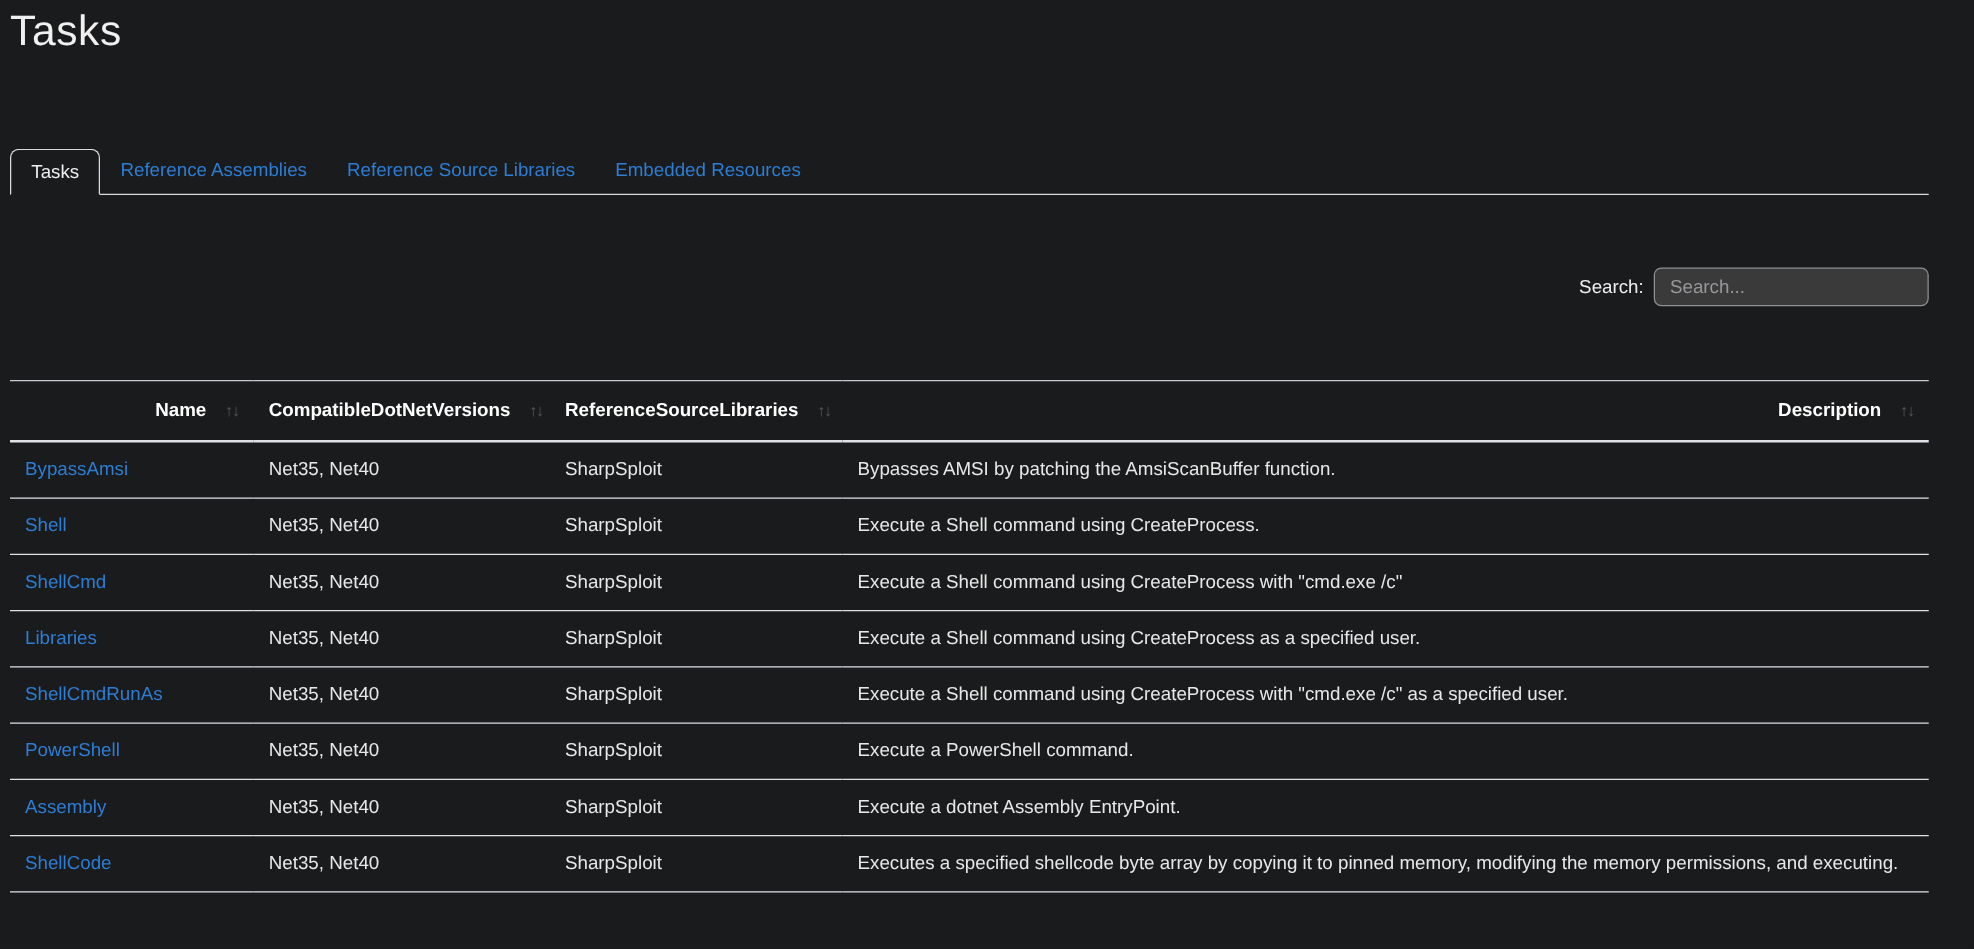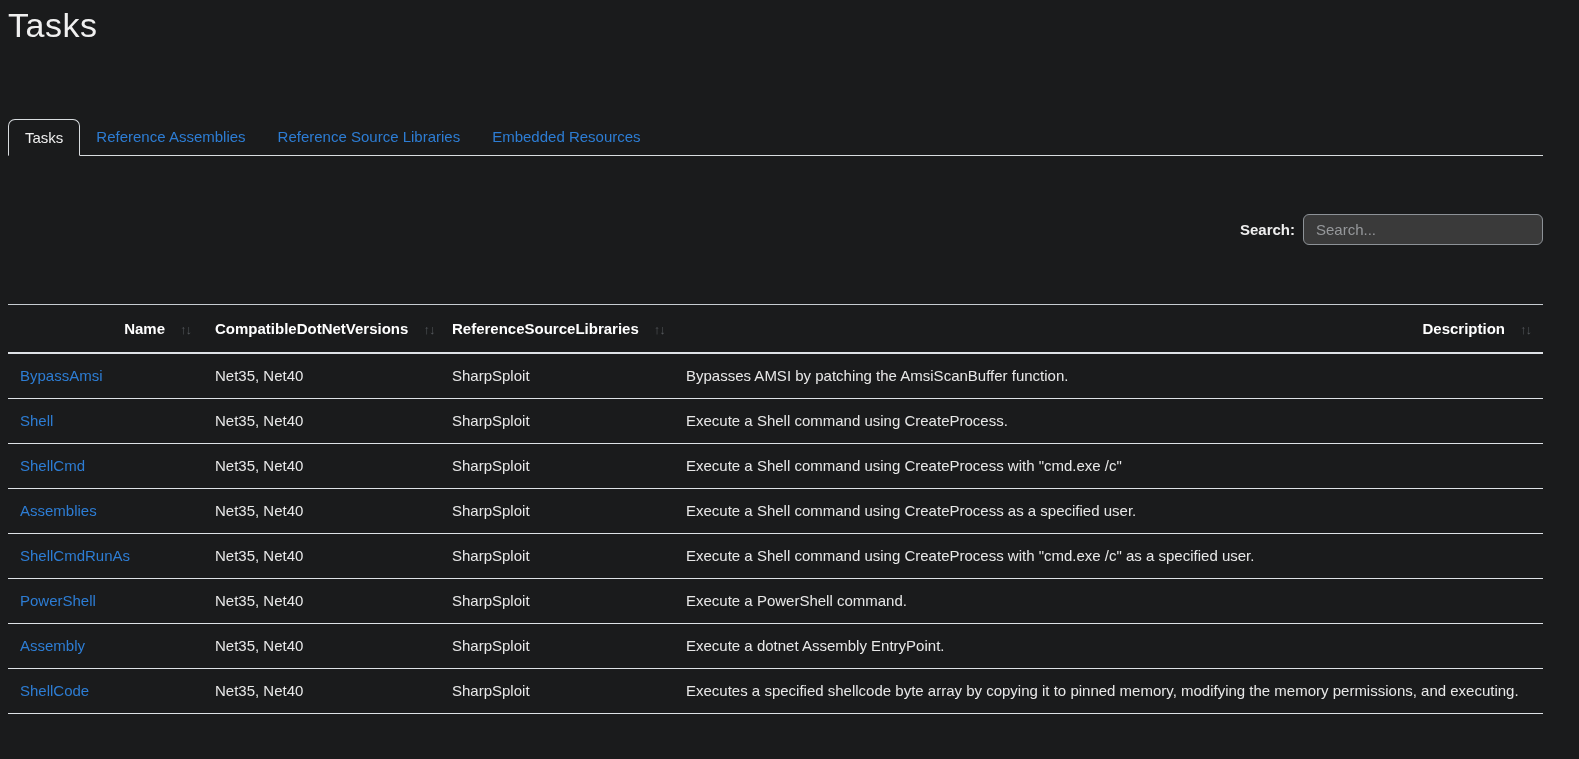--- a/index.html
+++ b/index.html
@@ -39,23 +39,23 @@
   }
 
   
   .search-row {
     margin-top: 18px;
     display: flex;
     justify-content: flex-end;
     align-items: center;
     gap: 8px;
   }
-  .search-row label { font-size: 15px; color: #efefef; font-weight: bold; }
+  .search-row label { font-size: 15px; color: #efefef; }
   .search-input {
-    width: 240px;
+    width: 220px;
     height: 31px;
     background: #3a3a3a;
     border: 1px solid #8d9297;
     border-radius: 6px;
     color: #d0d0d0;
     font-size: 15px;
     padding: 0 12px;
     font-family: "Liberation Sans", sans-serif;
     outline: none;
   }
@@ -203,21 +203,21 @@
         <td>SharpSploit</td>
         <td>Execute a Shell command using CreateProcess.</td>
       </tr>
       <tr>
         <td><a class="task-link">ShellCmd</a></td>
         <td>Net35, Net40</td>
         <td>SharpSploit</td>
         <td>Execute a Shell command using CreateProcess with "cmd.exe /c"</td>
       </tr>
       <tr>
-        <td><a class="task-link">Assemblies</a></td>
+        <td><a class="task-link">Libraries</a></td>
         <td>Net35, Net40</td>
         <td>SharpSploit</td>
         <td>Execute a Shell command using CreateProcess as a specified user.</td>
       </tr>
       <tr>
         <td><a class="task-link">ShellCmdRunAs</a></td>
         <td>Net35, Net40</td>
         <td>SharpSploit</td>
         <td>Execute a Shell command using CreateProcess with "cmd.exe /c" as a specified user.</td>
       </tr>

